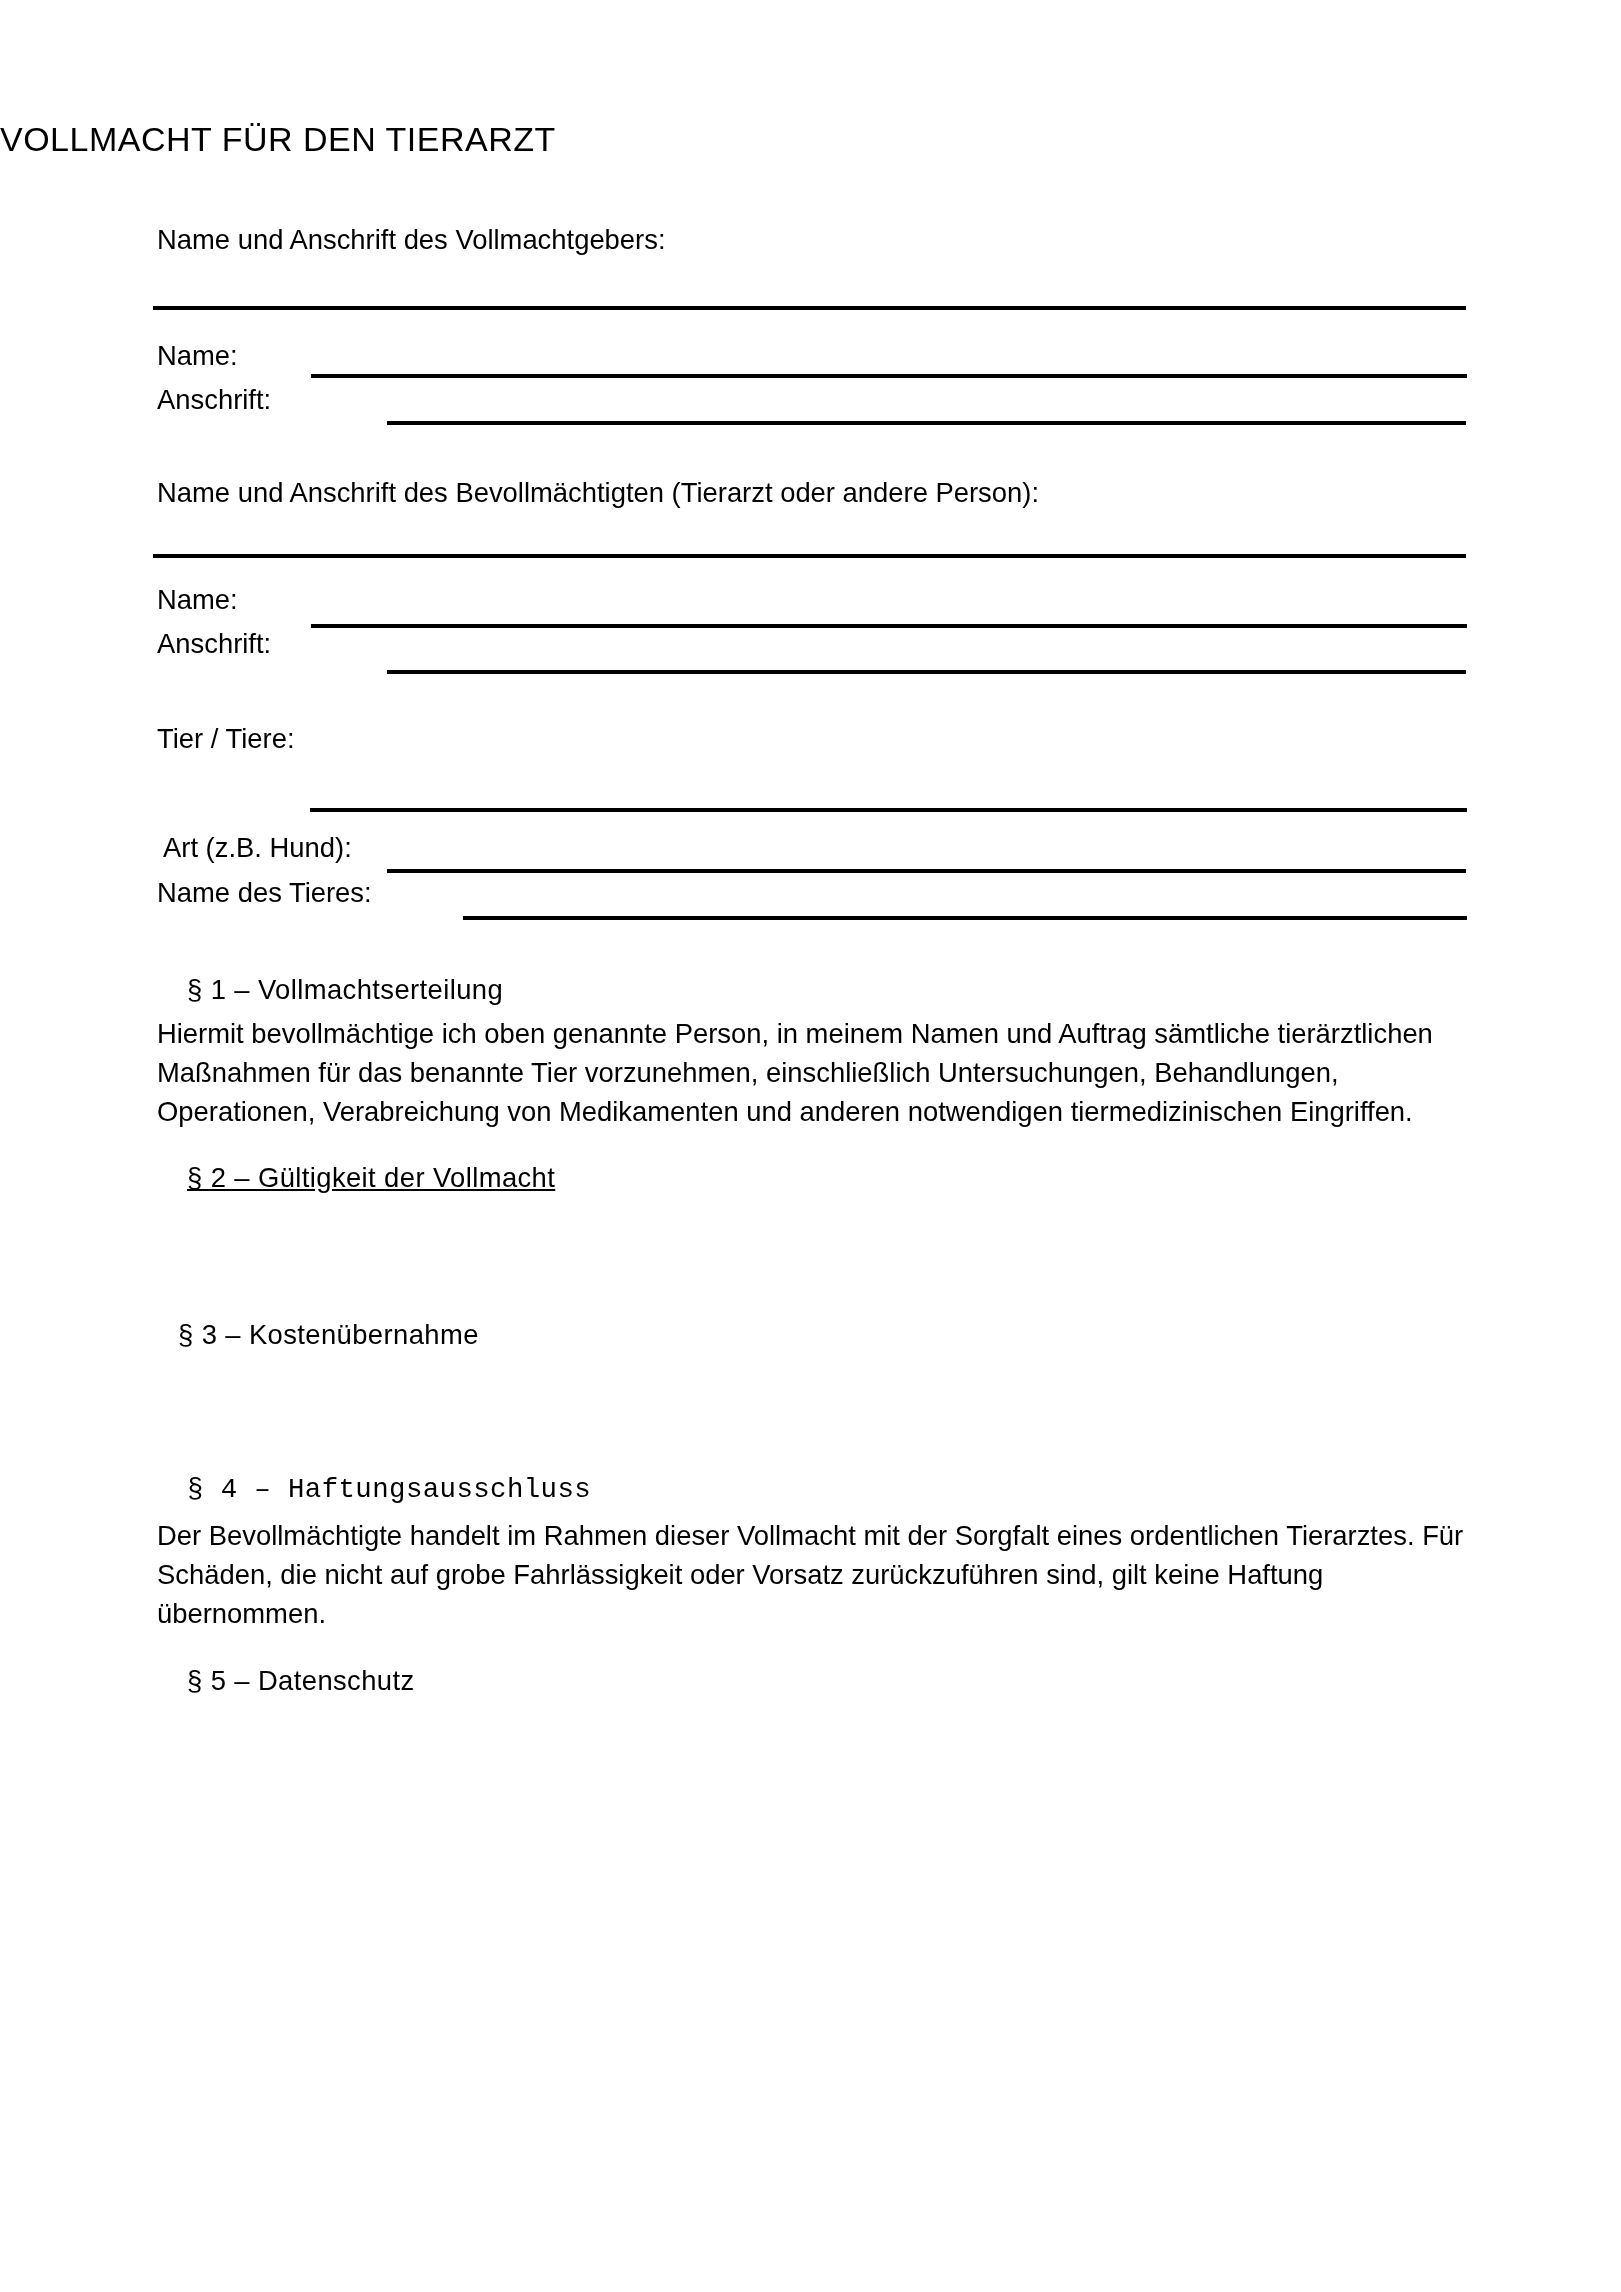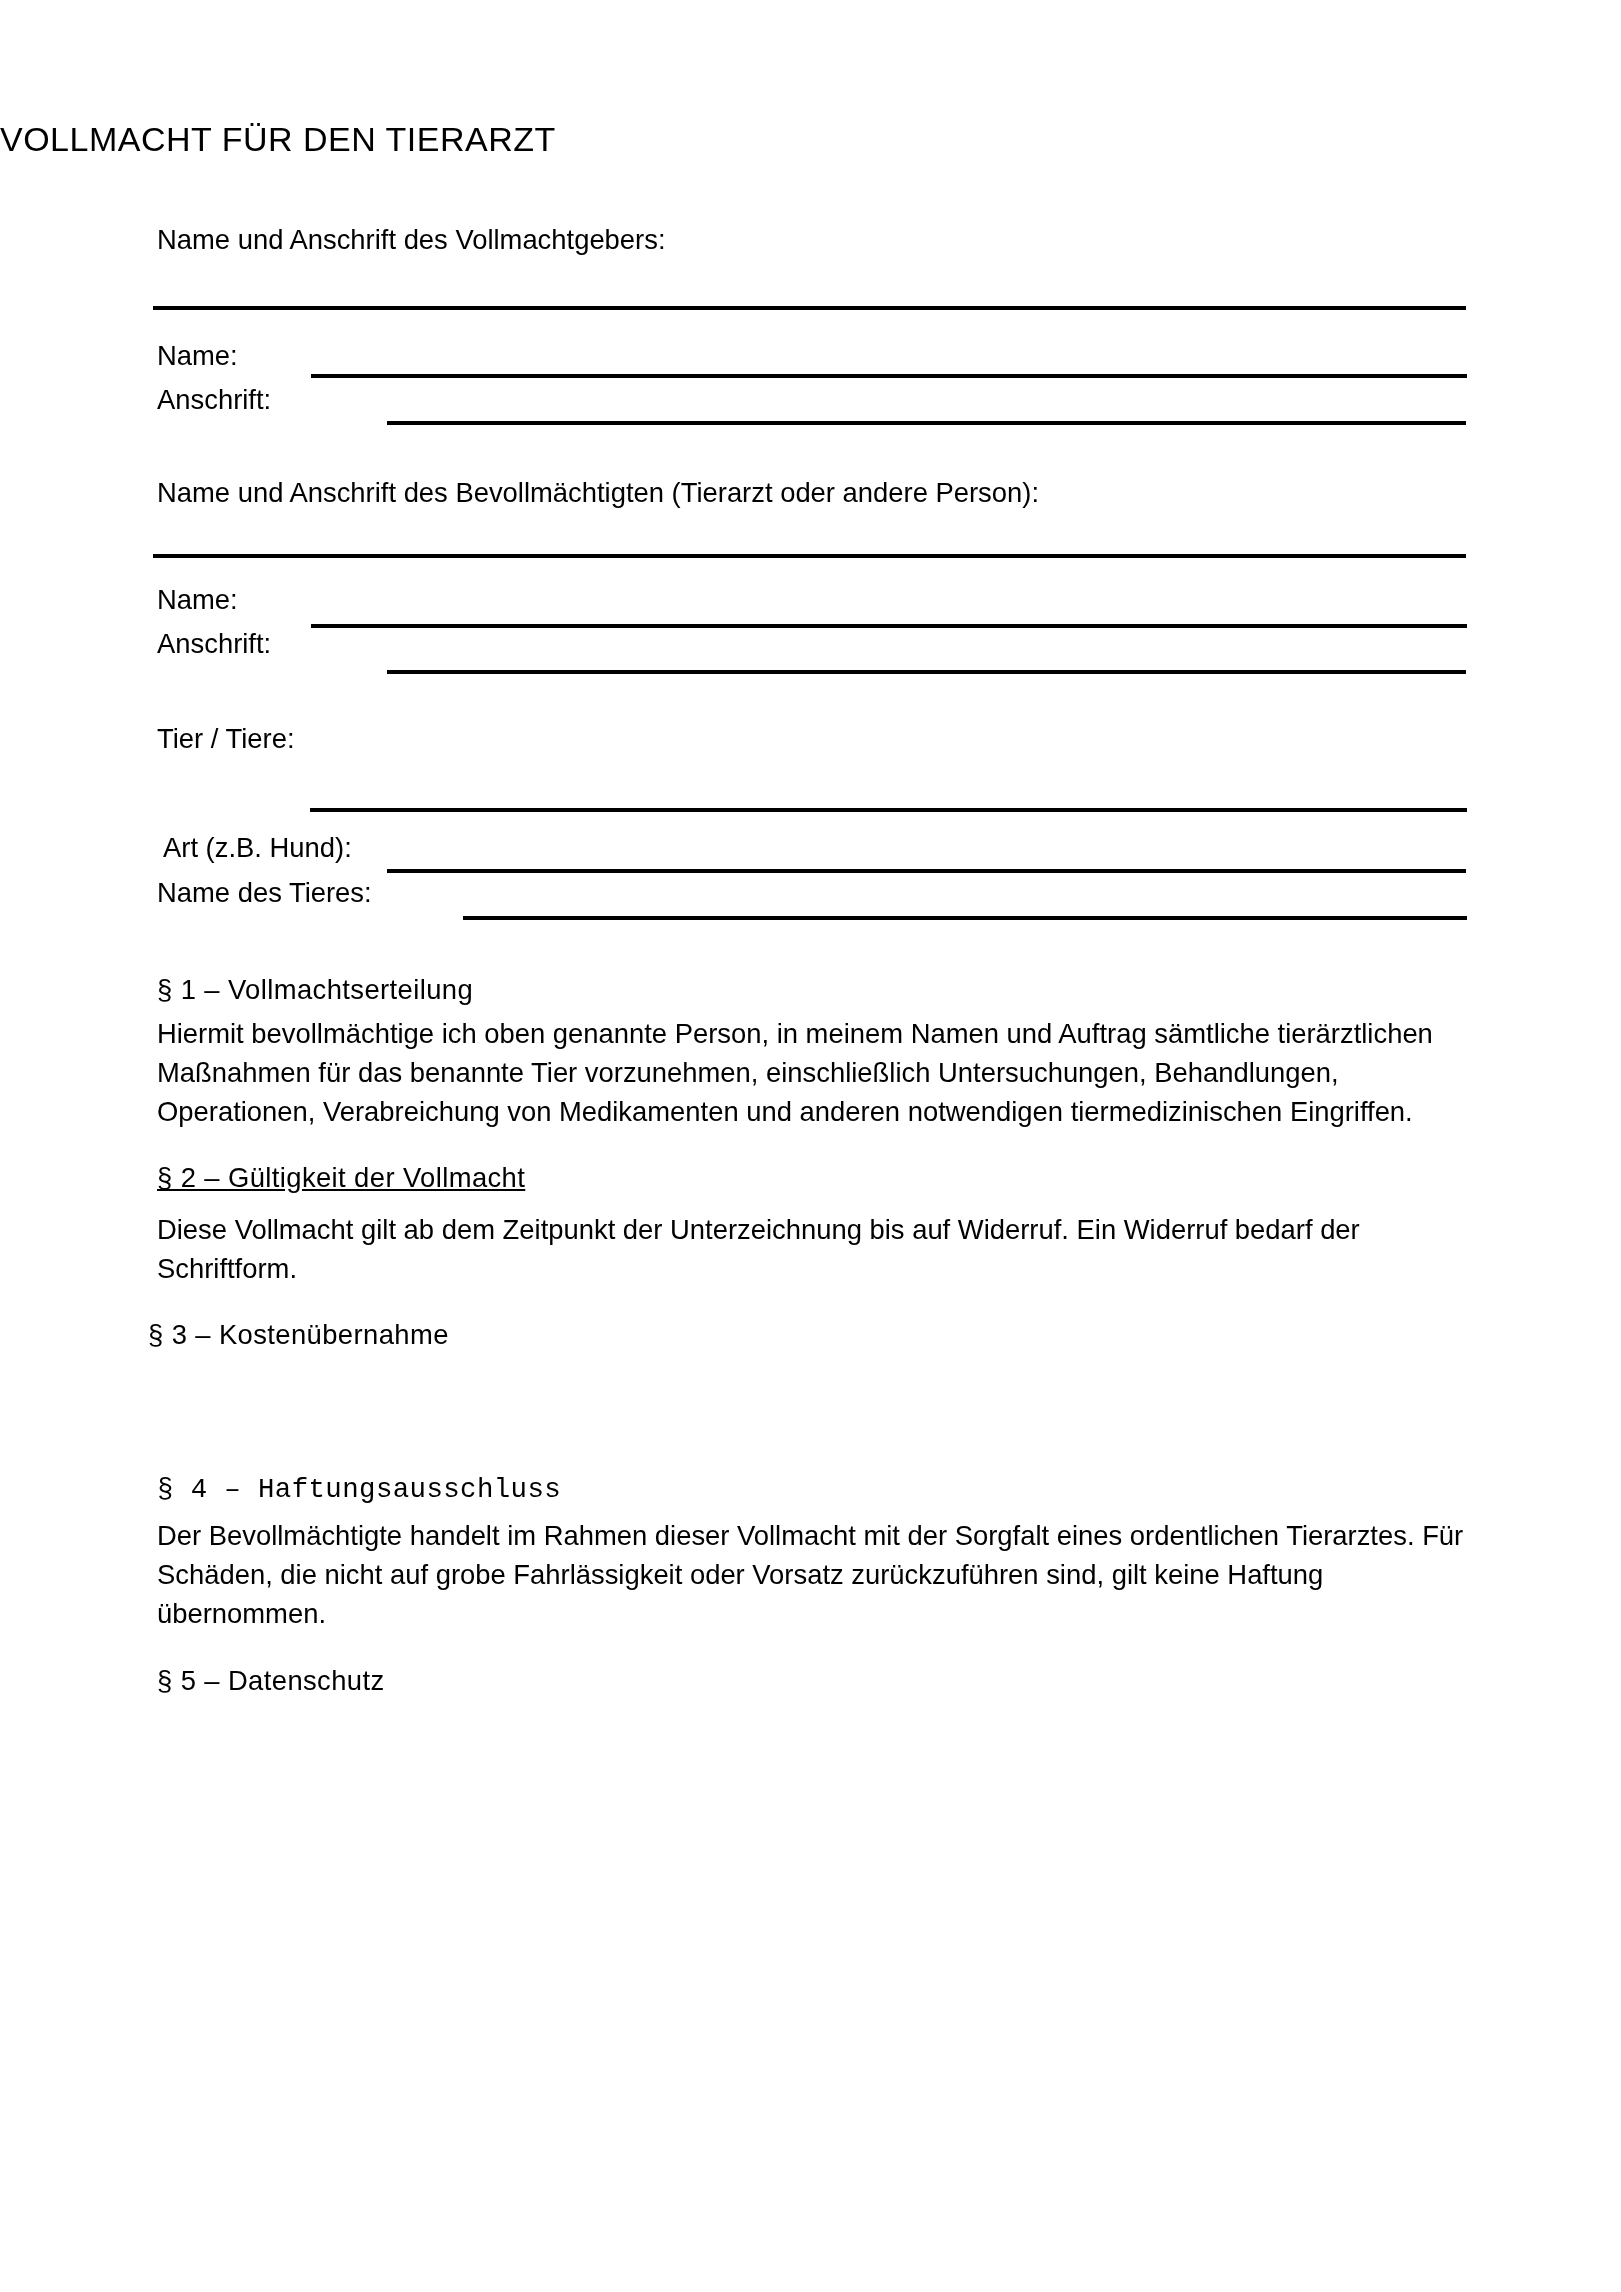--- a/index.html
+++ b/index.html
@@ -39,20 +39,21 @@
     position: absolute;
     height: 3.9px;
     background: #000000;
   }
   .clause-h {
     position: absolute;
     font-size: 27.4px;
     line-height: 27.4px;
     letter-spacing: 0.4px;
     white-space: nowrap;
+    margin-left: 30px;
   }
   .clause-b {
     position: absolute;
     font-size: 27.4px;
     line-height: 39px;
     white-space: pre;
     width: 1392px;
   }
 </style>
 </head>
@@ -88,22 +89,20 @@
 
   <div class="lbl" style="left:157px; top:879px;">Name des Tieres:</div>
   <div class="rule" style="left:463px; top:916px; width:1004px;"></div>
 
   <div class="clause-h" style="left:157px; top:976px;">§ 1 – Vollmachtserteilung</div>
   <div class="clause-b" style="left:157px; top:1014px;">Hiermit bevollmächtige ich oben genannte Person, in meinem Namen und Auftrag sämtliche tierärztlichen
 Maßnahmen für das benannte Tier vorzunehmen, einschließlich Untersuchungen, Behandlungen,
 Operationen, Verabreichung von Medikamenten und anderen notwendigen tiermedizinischen Eingriffen.</div>
 
   <div class="clause-h" style="left:157px; top:1164px;text-decoration:underline;">§ 2 – Gültigkeit der Vollmacht</div>
-  <div class="clause-b" style="left:157px; top:1210px;">Diese Vollmacht gilt ab dem Zeitpunkt der Unterzeichnung bis auf Widerruf. Ein Widerruf bedarf der
-Schriftform.</div>
 
   <div class="clause-h" style="left:148px; top:1321px;">§ 3 – Kostenübernahme</div>
 
   <div class="clause-h" style="left:157px; top:1476px;font-family:Liberation Mono, monospace;">§ 4 – Haftungsausschluss</div>
   <div class="clause-b" style="left:157px; top:1516px;">Der Bevollmächtigte handelt im Rahmen dieser Vollmacht mit der Sorgfalt eines ordentlichen Tierarztes. Für
 Schäden, die nicht auf grobe Fahrlässigkeit oder Vorsatz zurückzuführen sind, gilt keine Haftung
 übernommen.</div>
 
   <div class="clause-h" style="left:157px; top:1667px;">§ 5 – Datenschutz</div>
 

